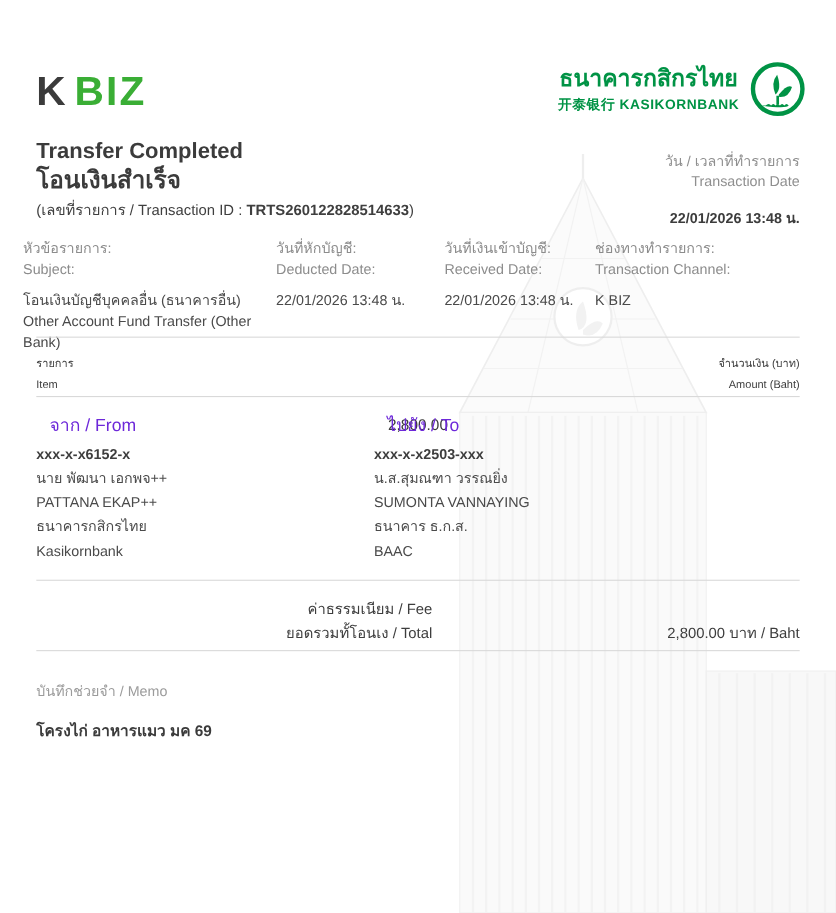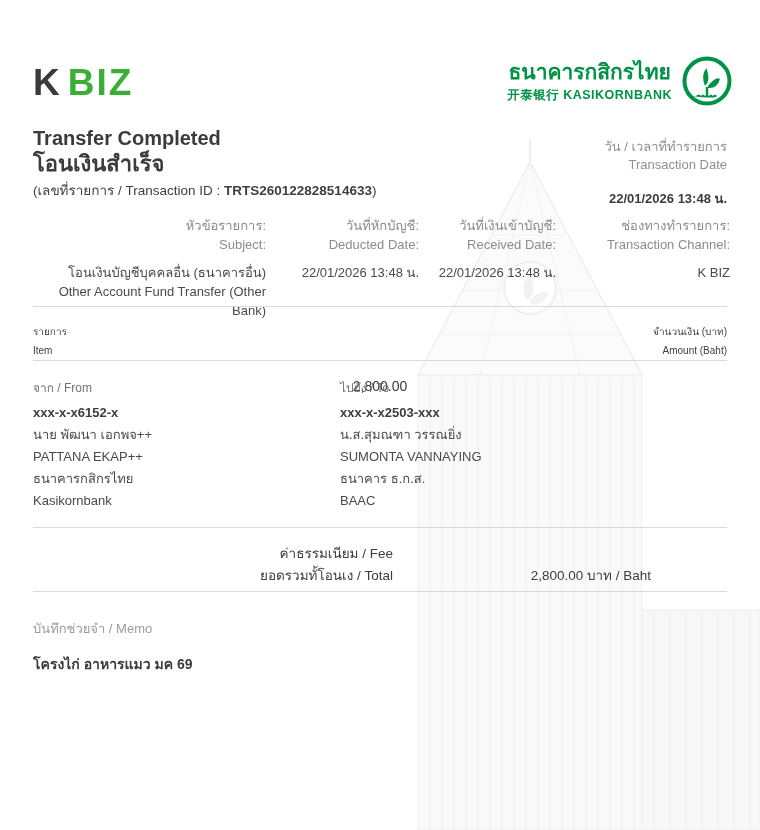--- a/index.html
+++ b/index.html
@@ -28,45 +28,45 @@
   #title-thai { font-size:22px; font-weight:bold; color:#3b3b3b; line-height:26px; }
   #title-en   { font-size:20px; font-weight:bold; color:#3b3b3b; line-height:25px; }
   #txn-line   { font-size:13.5px; color:#3f3f3f; margin-top:2px; }
   #txn-line .id { font-weight:bold; }
 
   #date-block { right:33px; top:138px; text-align:right; }
   #date-block .lbl { font-size:13px; color:#8f8f8f; line-height:18px;margin-left:36px; }
   #date-block .val { font-size:13px; font-weight:bold; color:#3c3c3c; margin-top:14px; }
 
   
-  #details { left:36px; top:216px; width:694px; display:grid;
-             grid-template-columns:230px 153px 137px auto;text-align:right; }
+  #details { left:21px; top:216px; width:694px; display:grid;
+             grid-template-columns:230px 153px 137px auto; }
   .d-label { font-size:13px; color:#8c8c8c; line-height:19px; }
   .d-value { font-size:13px; color:#4a4a4a; line-height:19px; margin-top:9px; }
 
   .rule { position:absolute; left:33px; width:694px; height:0; border-top:1px solid #d9d9d9; z-index:1; }
 
   
   #items-header { left:33px; top:322px; width:694px; display:flex; justify-content:space-between; }
   #items-header div { font-size:10px; font-weight:normal; color:#3d3d3d; line-height:19px; }
   #items-header .right { text-align:right; }
 
   
   #fromto { left:33px; top:378px; width:694px; }
   .ft-col { position:absolute; top:0; }
   #col-from { left:0; width:300px; }
   #col-to   { left:307px; width:280px; }
   #amount   { right:0; top:2px; text-align:center; font-size:14px; font-weight:normal; color:#3b3b3b; }
-  .ft-label { font-size:12px; color:#737373; line-height:20px; margin-bottom:4px; }
+  .ft-label { font-size:16px; color:#6d28d9; line-height:20px; margin-bottom:4px;margin-left:12px; }
   .ft-line  { font-size:13px; color:#4a4a4a; line-height:22px; }
   .ft-line.acct { font-weight:bold; color:#3d3d3d; }
 
   
   #summary { left:33px; top:543px; width:694px; }
-  .sum-row { display:flex; justify-content:flex-start; line-height:22px;gap:48px; }
+  .sum-row { display:flex; justify-content:space-between; line-height:22px;gap:48px; }
   .sum-label { width:360px; text-align:right; font-size:13.5px; color:#3d3d3d; }
   .sum-value { width:210px; text-align:right; font-size:13.5px; color:#3d3d3d; }
 
   
   #memo { left:33px; top:618px; }
   #memo .lbl { font-size:13px; color:#9b9b9b; }
   #memo .val { font-size:14px; font-weight:bold; color:#3b3b3b; margin-top:14px; }
 </style>
 </head>
 <body>

